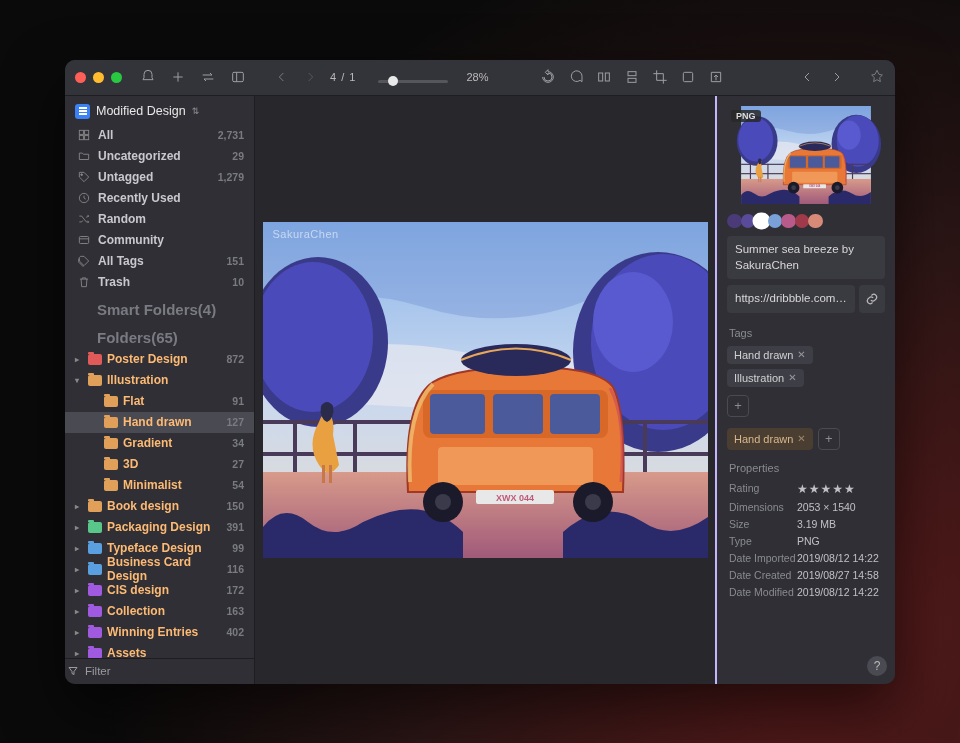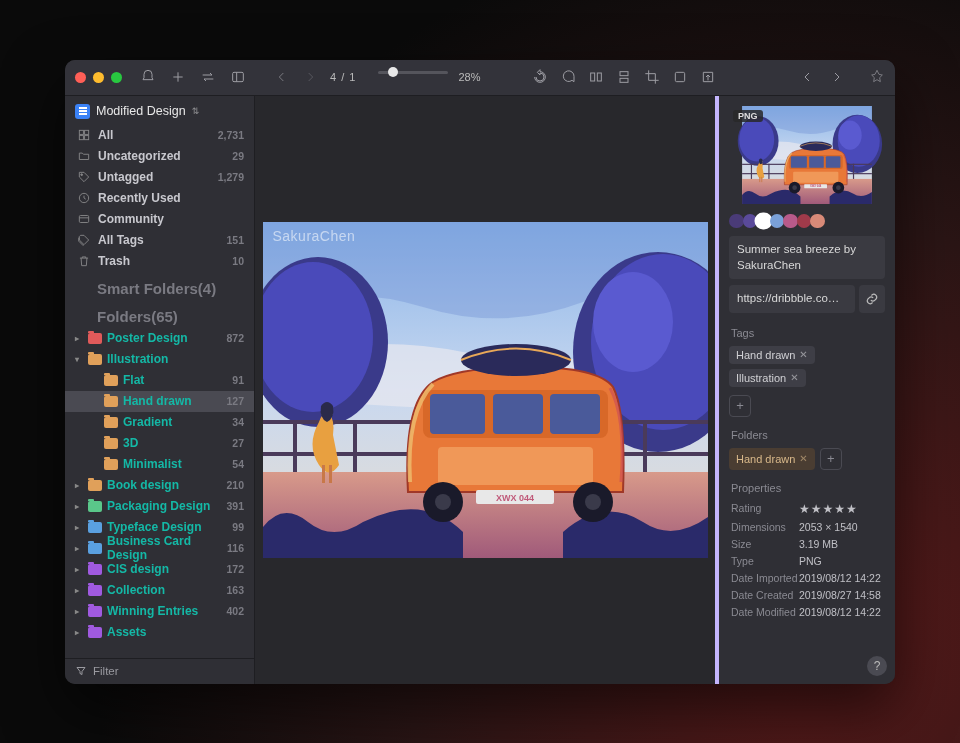--- a/index.html
+++ b/index.html
@@ -28,21 +28,21 @@
   }
   .traffic { display: flex; gap: 7px; margin-right: 10px;}
   .dot { width: 11px; height: 11px; border-radius: 50%; }
   .dot.r { background:#ff5f57;} .dot.y{background:#febc2e;} .dot.g{background:#28c840;}
   .tb-sec { display:flex; align-items:center; gap:14px; }
   .tb-icon { width:16px; height:16px; opacity:0.75; cursor:pointer; display:flex; align-items:center; justify-content:center;}
   .tb-icon svg { stroke:#c0c0c6; fill:none; stroke-width:1.5;}
   .titlebar .center { margin-left: 20px; display:flex; align-items:center; gap:12px;}
   .nav-arrow { opacity:0.5; cursor:pointer;}
   .pageind { color:#bababa; font-size:11px; letter-spacing:1px;}
-  .zoom { display:flex; align-items:flex-start; gap:10px; margin-left:10px;}
+  .zoom { display:flex; align-items:flex-end; gap:18px; margin-left:10px;}
   .zoom-track { width:70px; height:3px; background:#55555c; border-radius:2px; position:relative;}
   .zoom-thumb { width:10px; height:10px; background:#e8e8e8; border-radius:50%; position:absolute; top:-4px; left:10px;}
   .zoompct { font-size:11px; color:#bababa;}
   .toolstrip { display:flex; gap:12px; margin-left:40px;}
   .titlebar .right { margin-left:auto; display:flex; gap:14px; align-items:center;}
   
   .body { flex:1; display:flex; min-height:0;}
   
   .sidebar {
     width: 190px; background:#2f2f35; display:flex; flex-direction:column;
@@ -57,30 +57,30 @@
   .sb-item { display:flex; align-items:center; padding:4px 10px 4px 12px; height:21px; cursor:pointer; gap:7px;}
   .sb-item .ic { width:14px; height:14px; opacity:0.7; flex-shrink:0;}
   .sb-item .lbl { flex:1; white-space:nowrap; overflow:hidden; text-overflow:ellipsis; color:#c8c8ce;}
   .sb-item .cnt { font-size:10.5px; color:#7a7a82; font-variant-numeric:tabular-nums;}
   .sb-section { padding:8px 12px 3px; font-size:15px; color:#7a7a82;margin-left:20px;}
   .tree-row { display:flex; align-items:center; height:21px; padding-right:10px; cursor:pointer; gap:5px;}
   .tree-row.sel { background:#4a4a52;}
   .tree-row .arrow { width:12px; font-size:8px; color:#888; text-align:center;}
   .tree-row .fic { width:14px; height:11px; border-radius:2px; flex-shrink:0; position:relative;}
   .tree-row .fic::before { content:""; position:absolute; top:-2px; left:0; width:6px; height:2px; border-radius:1px 1px 0 0; background:inherit;}
-  .tree-row .lbl { flex:1; color:#14b8a6; font-size:12px;}
+  .tree-row .lbl { flex:1; color:#fdba74; font-size:12px;}
   .tree-row .cnt { font-size:10.5px; color:#7a7a82;}
-  .filterbar { height:26px; border-top:1px solid #1e1e22; display:flex; align-items:center; padding:0 10px; gap:6px; color:#9a9aa0; font-size:11.5px;}
+  .filterbar { height:26px; border-top:1px solid #1e1e22; display:flex; align-items:center; padding:0 2px; gap:6px; color:#9a9aa0; font-size:11.5px;}
   
   .viewer { flex:1; background:#28282c; display:flex; align-items:center; justify-content:center; position:relative; min-width:0;}
   .artwork { width: 445px; height:336px; position:relative; overflow:hidden;}
   .artwork svg { width:100%; height:100%; display:block;}
-  .watermark { position:absolute; top:6px; left:10px; font-size:14px; color:rgba(255,255,255,0.55); letter-spacing:0.5px;}
+  .watermark { position:absolute; top:6px; left:10px; font-size:11px; color:rgba(255,255,255,0.55); letter-spacing:0.5px;}
   
-  .inspector { width:180px; background:#2f2f35; border-left:4px solid #c4b5fd; display:flex; flex-direction:column; overflow-y:auto;}
+  .inspector { width:180px; background:#2f2f35; border-left:2px solid #c4b5fd; display:flex; flex-direction:column; overflow-y:auto;}
   .inspector::-webkit-scrollbar{width:6px;} .inspector::-webkit-scrollbar-thumb{background:#4a4a52;border-radius:3px;}
   .thumb-wrap { padding:10px; }
   .thumb { width:100%; height:98px; border-radius:4px; overflow:hidden; position:relative;}
   .thumb .badge { position:absolute; top:4px; left:4px; background:rgba(40,40,40,0.85); color:#ddd; font-size:9px; padding:1px 5px; border-radius:3px; font-weight:600;}
   .swatches { display:flex; gap:0; padding:0 10px 8px; }
   .sw { width:14.5px; height:14.5px; border-radius:50%; margin-right:-1px;}
   .sw.sel { box-shadow:0 0 0 1.5px #fff;}
   .field { margin:0 10px 6px; background:#3a3a41; border-radius:4px; padding:6px 8px; font-size:11.5px; color:#d8d8d8; line-height:1.35;}
   .field.ph { color:#7a7a82;}
   .urlrow { display:flex; gap:4px; margin:0 10px 10px;}
@@ -248,20 +248,27 @@
             <div class="sb-item">
               <svg class="ic" viewBox="0 0 24 24" stroke="#aaa" fill="none" stroke-width="1.6">
                 <circle cx="12" cy="12" r="8"></circle>
                 <path d="M12 8v4l3 2"></path>
               </svg>
     <span class="lbl">Recently Used</span>
     <span class="cnt"></span>
             </div>
             <div class="sb-item">
               <svg class="ic" viewBox="0 0 24 24" stroke="#aaa" fill="none" stroke-width="1.6">
+                <path d="M4 7h4l8 10h4M4 17h4l2-2.5M16 9.5l2-2.5h2M18 5l2 2-2 2M18 15l2 2-2 2"></path>
+              </svg>
+    <span class="lbl">Random</span>
+    <span class="cnt"></span>
+            </div>
+            <div class="sb-item">
+              <svg class="ic" viewBox="0 0 24 24" stroke="#aaa" fill="none" stroke-width="1.6">
                 <rect x="4" y="6" width="16" height="12" rx="2"></rect>
                 <path d="M4 10h16"></path>
               </svg>
     <span class="lbl">Community</span>
     <span class="cnt"></span>
             </div>
             <div class="sb-item">
               <svg class="ic" viewBox="0 0 24 24" stroke="#aaa" fill="none" stroke-width="1.6">
                 <path d="M6 4h6l8 8-8 8-8-8V6z"></path>
                 <path d="M3 8v6l8 8"></path>
@@ -319,21 +326,21 @@
             <div class="tree-row" style="padding-left: 22px;">
               <span class="arrow"></span>
     <span class="fic" style="background:#e0a05a"></span>
     <span class="lbl">Minimalist</span>
     <span class="cnt">54</span>
             </div>
             <div class="tree-row" style="padding-left: 6px;">
               <span class="arrow">▸</span>
     <span class="fic" style="background:#e0a05a"></span>
     <span class="lbl">Book design</span>
-    <span class="cnt">210</span>
+    <span class="cnt">150</span>
             </div>
             <div class="tree-row" style="padding-left: 6px;">
               <span class="arrow">▸</span>
     <span class="fic" style="background:#5ac78a"></span>
     <span class="lbl">Packaging Design</span>
     <span class="cnt">391</span>
             </div>
             <div class="tree-row" style="padding-left: 6px;">
               <span class="arrow">▸</span>
     <span class="fic" style="background:#5aa0e0"></span>
@@ -551,21 +558,20 @@
           <div class="chip">
             <span>Hand drawn</span>
             <span class="x">✕</span>
           </div>
           <div class="chip">
             <span>Illustration</span>
             <span class="x">✕</span>
           </div>
         </div>
         <div class="addchip" style="margin: 0px 10px 8px;">+</div>
-      <div class="sec-label">Folders</div>
       <div class="chips" id="folder-chips">
           <div class="chip folder">
             <span>Hand drawn</span>
             <span class="x">✕</span>
           </div>
           <div class="addchip">+</div>
         </div>
       <div class="sec-label">Properties</div>
       <div class="props" id="props">
 <div class="prow">

